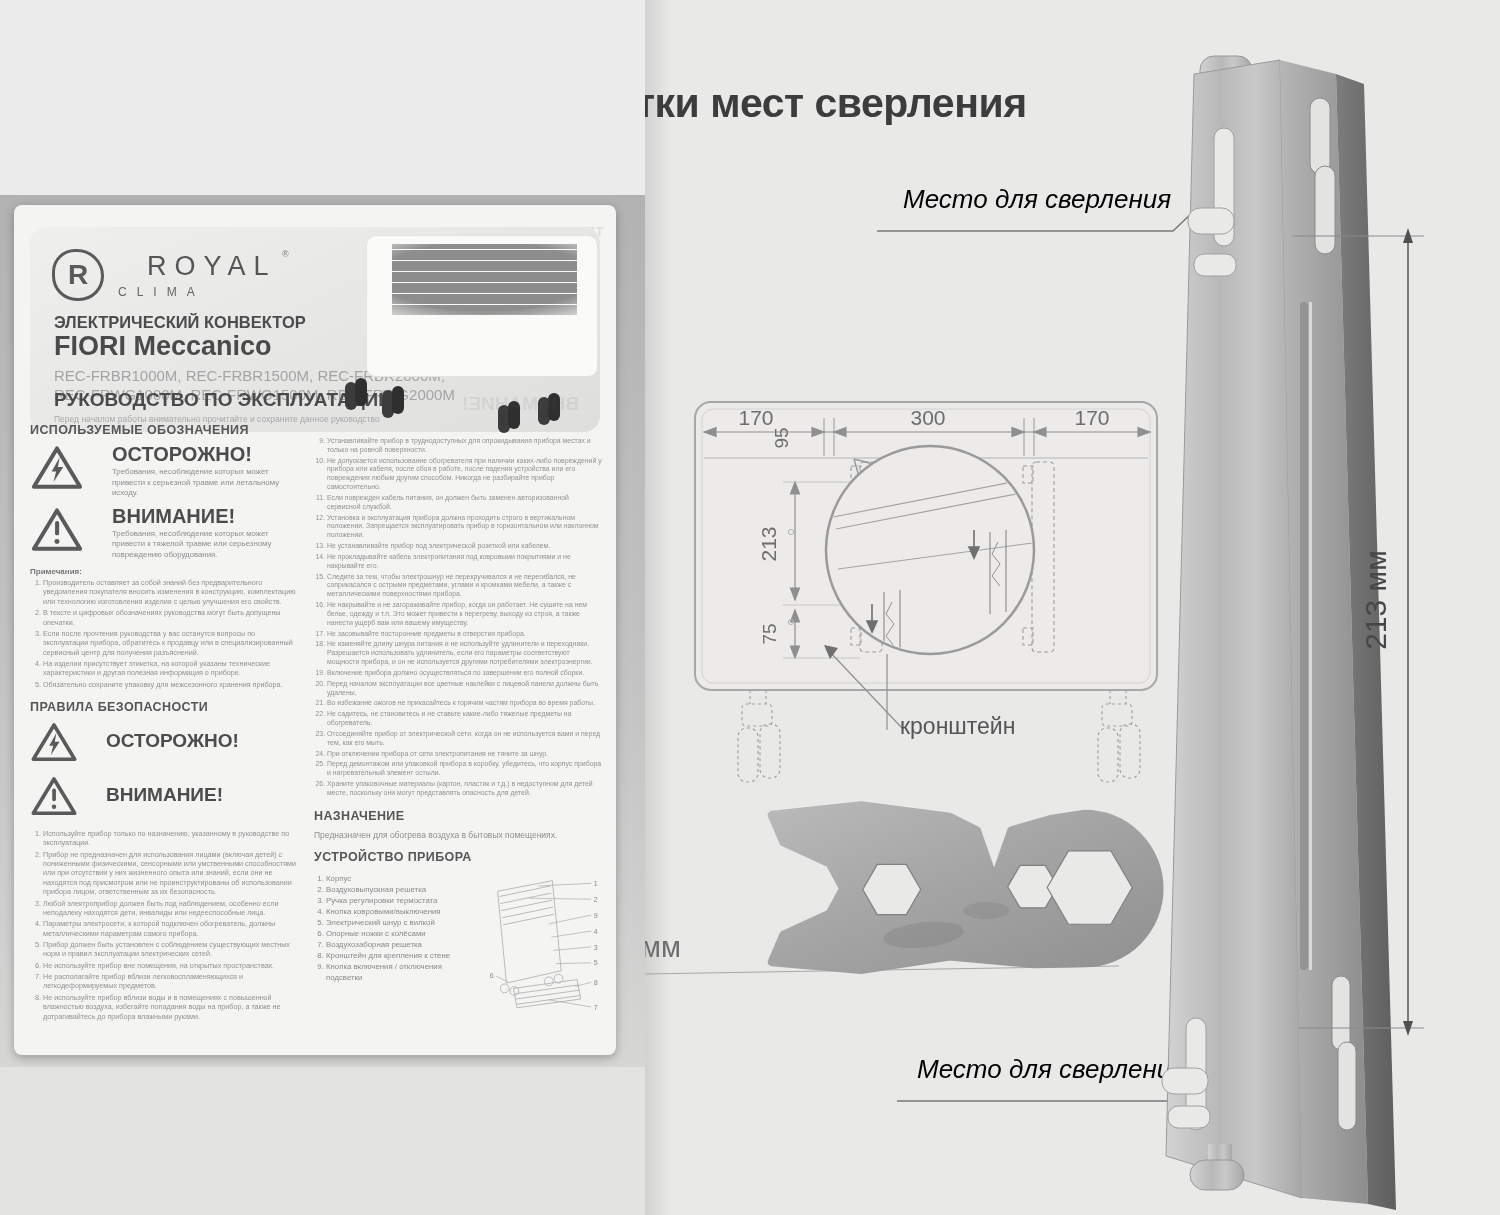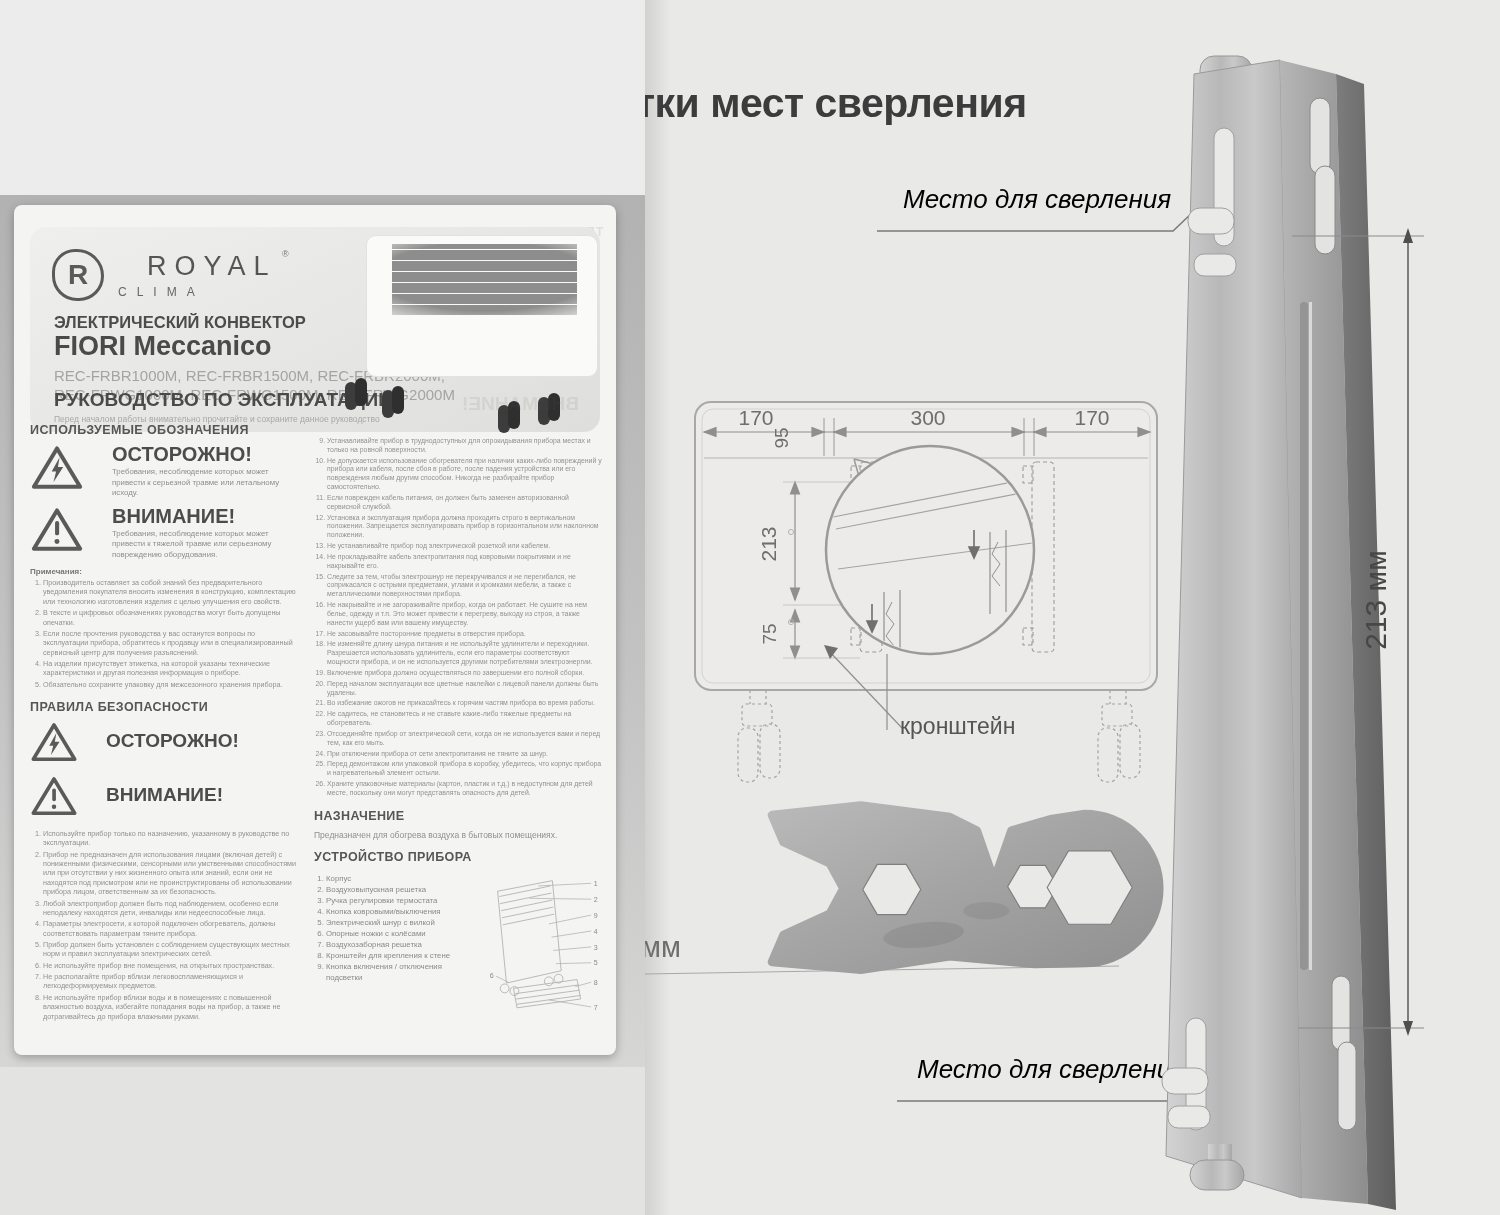--- a/index.html
+++ b/index.html
@@ -171,21 +171,21 @@
             <rect x="27.8" y="17" width="4.6" height="16" rx="2.2" fill="#5a5a5a"></rect>
             <circle cx="30" cy="40" r="2.8" fill="#5a5a5a"></circle>
           </svg></span>
         <div class="warn-big small">ВНИМАНИЕ!</div>
       </div>
 
       <ol class="tiny">
           <li>Используйте прибор только по назначению, указанному в руководстве по эксплуатации.</li>
           <li>Прибор не предназначен для использования лицами (включая детей) с пониженными физическими, сенсорными или умственными способностями или при отсутствии у них жизненного опыта или знаний, если они не находятся под присмотром или не проинструктированы об использовании прибора лицом, ответственным за их безопасность.</li>
           <li>Любой электроприбор должен быть под наблюдением, особенно если неподалеку находятся дети, инвалиды или недееспособные лица.</li>
-          <li>Параметры электросети, к которой подключен обогреватель, должны соответствовать параметрам тяните прибора.</li>
+          <li>Параметры электросети, к которой подключен обогреватель, должны металлическими параметрам самого прибора.</li>
           <li>Прибор должен быть установлен с соблюдением существующих местных норм и правил эксплуатации электрических сетей.</li>
           <li>Не используйте прибор вне помещения, на открытых пространствах.</li>
           <li>Не располагайте прибор вблизи легковоспламеняющихся и легкодеформируемых предметов.</li>
           <li>Не используйте прибор вблизи воды и в помещениях с повышенной влажностью воздуха, избегайте попадания воды на прибор, а также не дотрагивайтесь до прибора влажными руками.</li>
         </ol>
     </div>
 
     <div class="col col2">
       <ol class="tiny r" start="9">
           <li>Устанавливайте прибор в труднодоступных для опрокидывания прибора местах и только на ровной поверхности.</li>

